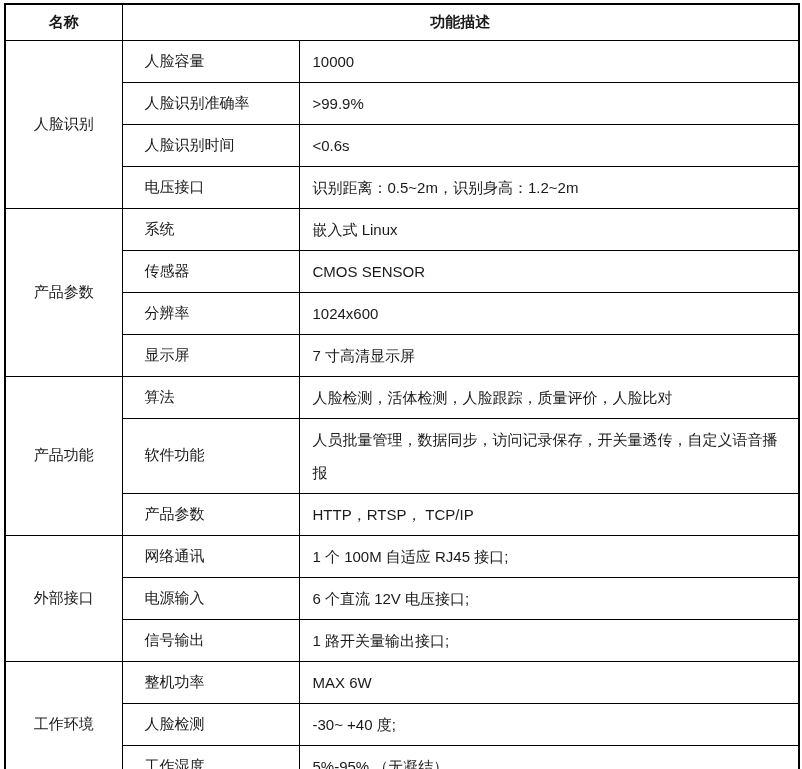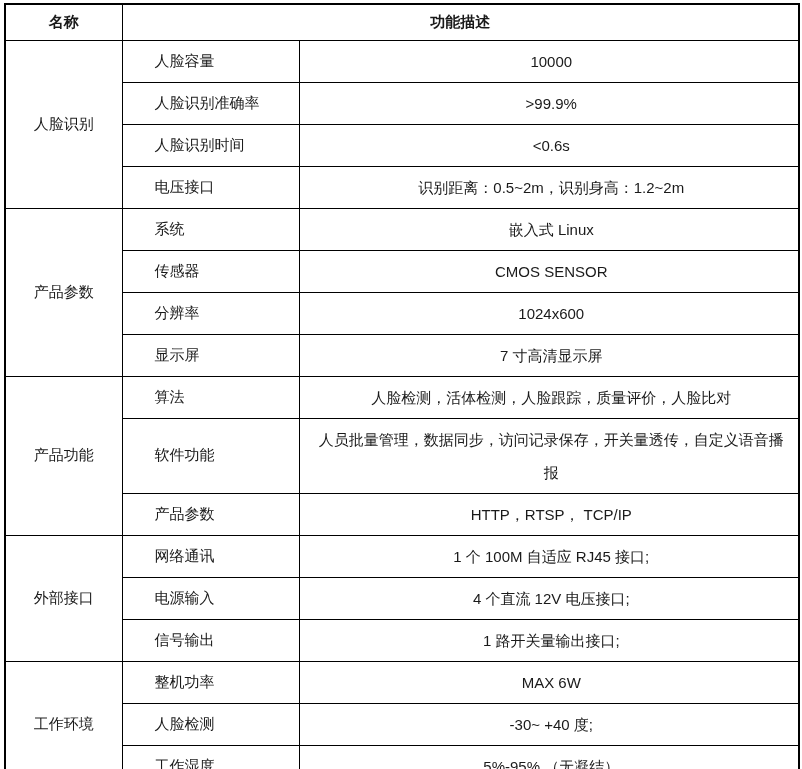--- a/index.html
+++ b/index.html
@@ -38,24 +38,24 @@
     font-size: 16px;
     text-align: center;
     padding: 0 4px;
   }
   td.group-cell {
     text-align: center;
     padding: 0 0;
   }
   td.label-cell {
     text-align: left;
-    padding: 0 6px 0 32px;
+    padding: 0 6px 0 22px;
   }
   td.value-cell {
-    text-align: center;
+    text-align: left;
     padding: 4px 8px 4px 13px;
     white-space: pre-line;
     line-height: 33px;
   }
 </style>
 </head>
 <body>
 
 <div class="page">
   <table class="spec">
@@ -119,21 +119,21 @@
           <td class="label-cell">产品参数</td>
           <td class="value-cell">HTTP，RTSP， TCP/IP</td>
         </tr>
         <tr>
           <td class="group-cell" rowspan="3">外部接口</td>
           <td class="label-cell">网络通讯</td>
           <td class="value-cell">1 个 100M 自适应 RJ45 接口;</td>
         </tr>
         <tr>
           <td class="label-cell">电源输入</td>
-          <td class="value-cell">4 个直流 12V 电压接口;</td>
+          <td class="value-cell">6 个直流 12V 电压接口;</td>
         </tr>
         <tr>
           <td class="label-cell">信号输出</td>
           <td class="value-cell">1 路开关量输出接口;</td>
         </tr>
         <tr>
           <td class="group-cell" rowspan="3">工作环境</td>
           <td class="label-cell">整机功率</td>
           <td class="value-cell">MAX 6W</td>
         </tr>

